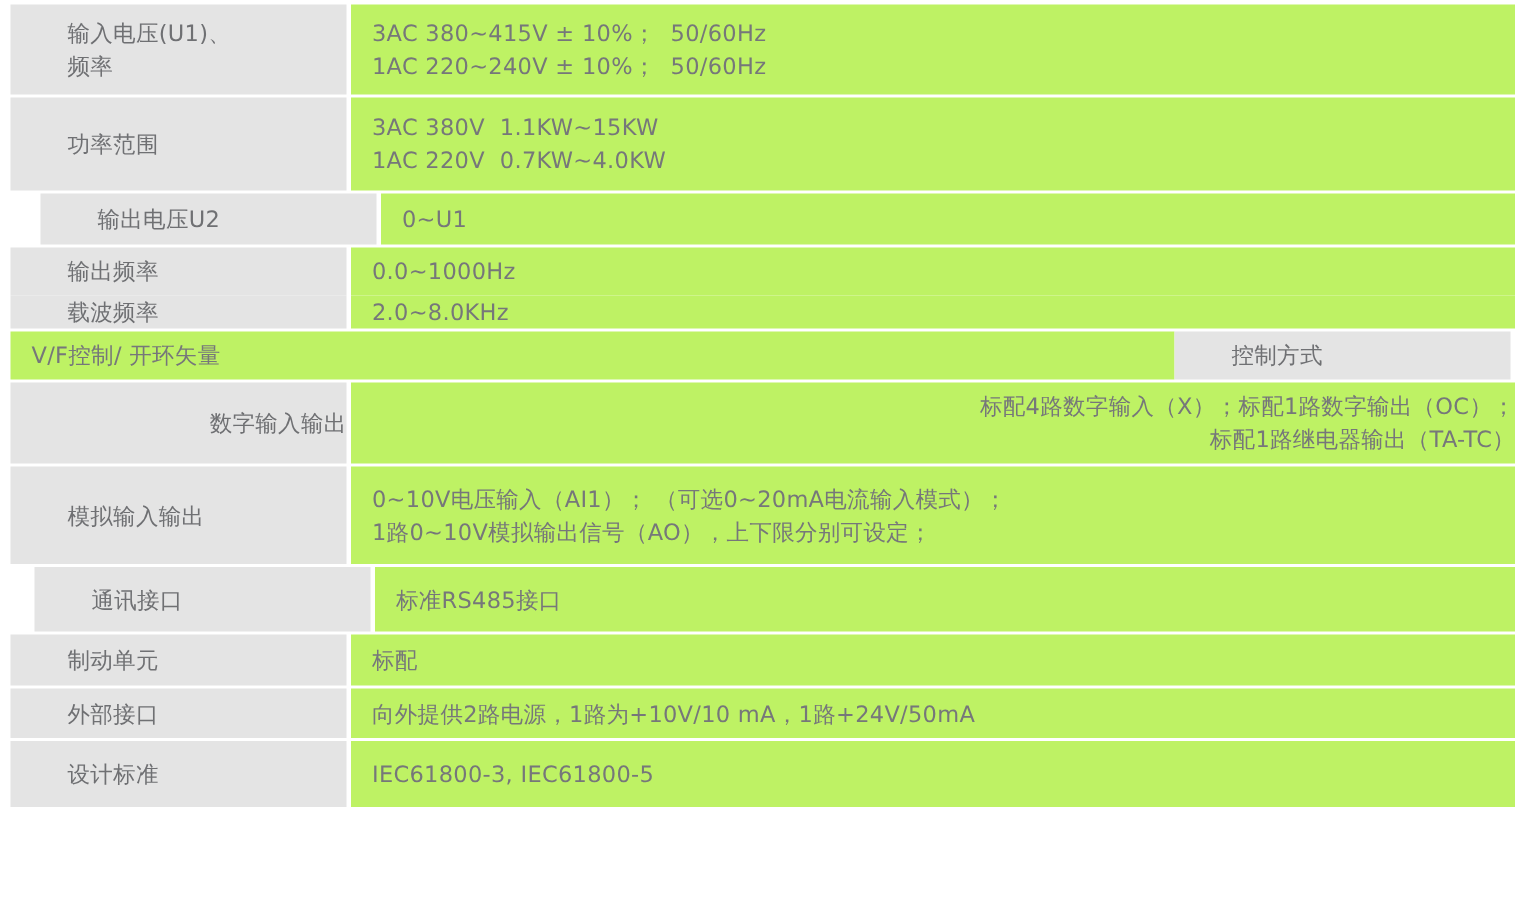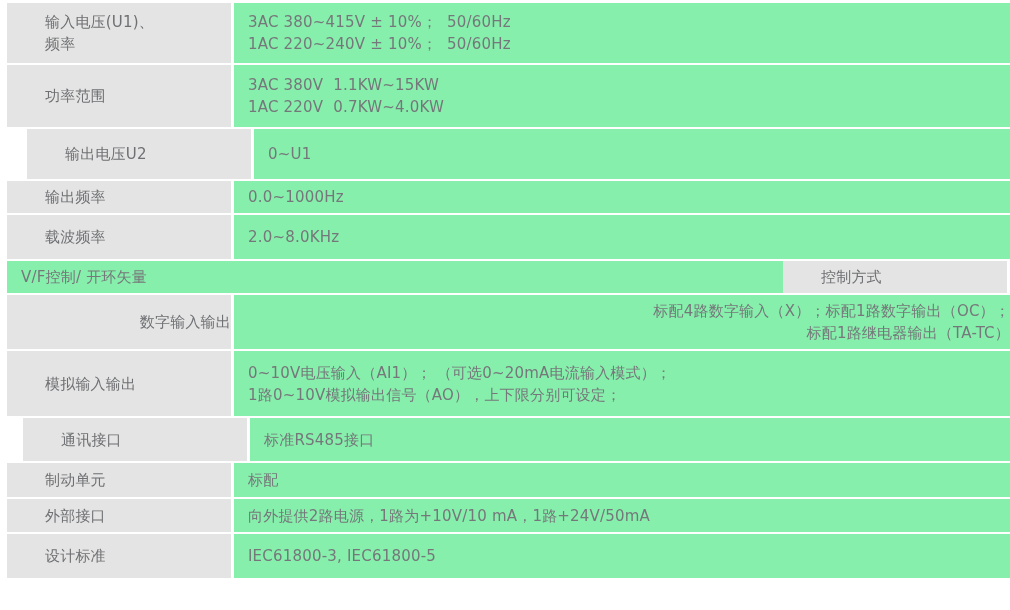--- a/index.html
+++ b/index.html
@@ -33,21 +33,21 @@
   .cell-label {
     width: 224px;
     flex: 0 0 224px;
     background: #e4e4e4;
     color: #6f7073;
     padding-left: 38px;
     margin-right: 3px;
   }
   .cell-value {
     flex: 1 1 auto;
-    background: #86efac;
+    background: #bef264;
     color: #76777a;
     padding-left: 14px;
   }
   .line {
     white-space: pre;
   }
 </style>
 </head>
 <body>
 
@@ -66,39 +66,39 @@
   <div class="spec-row" style="height: 62px;">
     <div class="cell cell-label">
         <div class="line">功率范围</div>
       </div>
     <div class="cell cell-value">
         <div class="line">3AC 380V  1.1KW~15KW</div>
         <div class="line">1AC 220V  0.7KW~4.0KW</div>
       </div>
   </div>
 
-  <div class="spec-row" style="height: 50px; padding-left: 20px;">
+  <div class="spec-row" style="height: 34px; padding-left: 20px;">
     <div class="cell cell-label">
         <div class="line">输出电压U2</div>
       </div>
     <div class="cell cell-value">
         <div class="line">0~U1</div>
       </div>
   </div>
 
   <div class="spec-row" style="height: 32px;">
     <div class="cell cell-label">
         <div class="line">输出频率</div>
       </div>
     <div class="cell cell-value">
         <div class="line">0.0~1000Hz</div>
       </div>
   </div>
 
-  <div class="spec-row" style="height: 44px;">
+  <div class="spec-row" style="height: 20px; align-items: flex-end;">
     <div class="cell cell-label">
         <div class="line">载波频率</div>
       </div>
     <div class="cell cell-value">
         <div class="line">2.0~8.0KHz</div>
       </div>
   </div>
 
   <div class="spec-row" style="height: 32px;">
     <div class="cell cell-value">

